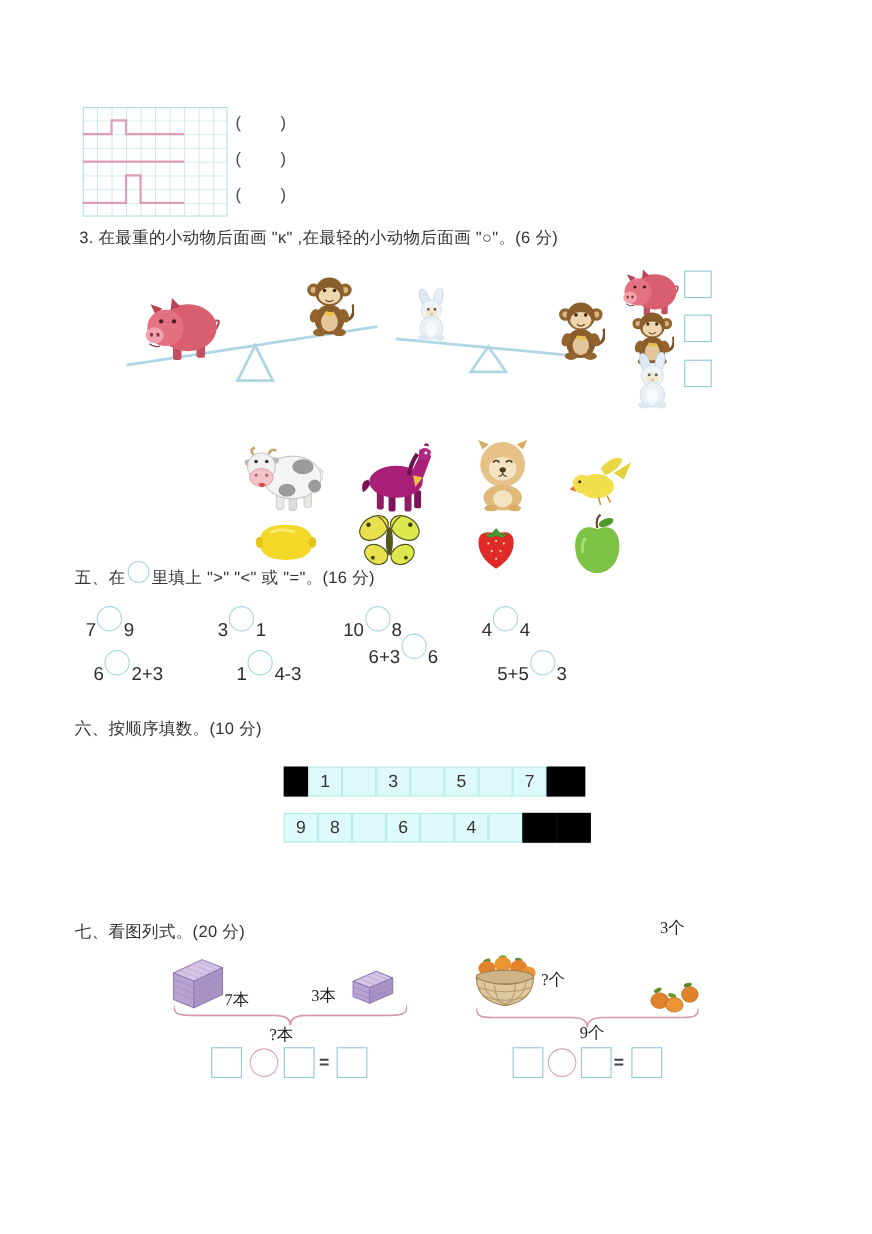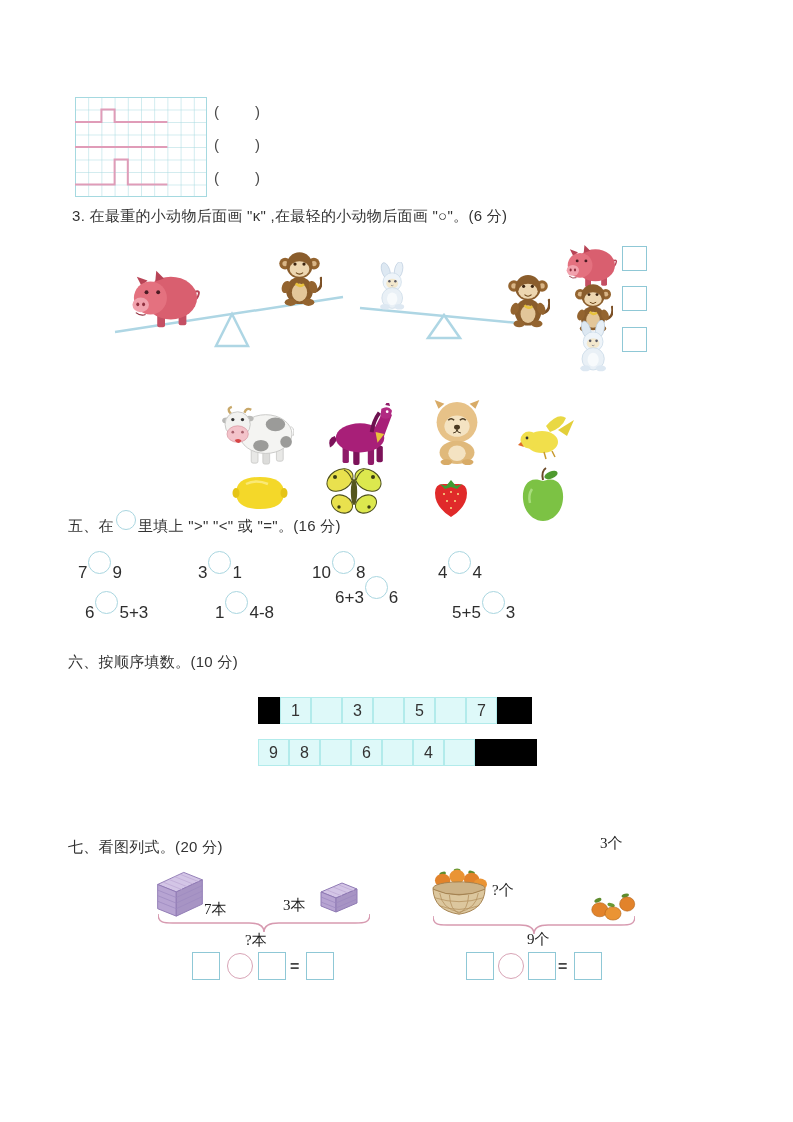--- a/index.html
+++ b/index.html
@@ -15,21 +15,21 @@
 
   
   .ansbox{position:absolute;width:25px;height:25px;border:1.6px solid #8fc8d6;background:#fff}
 
   
   .cmp{position:absolute;display:flex;align-items:flex-end;font-size:17px;color:#2e2e2e}
   .cmp-circle{display:inline-block;width:23px;height:23px;border:1.3px solid #a9d6e0;
               border-radius:50%;position:relative;top:-9px;margin:0 1px}
   .inline-circle{display:inline-block;width:20px;height:20px;border:1.2px solid #a9d6e0;
                  border-radius:50%;position:relative;top:-6px;margin:0 2px;vertical-align:middle}
-  .q5-title{display:flex;align-items:flex-end}
+  .q5-title{display:flex;align-items:flex-start}
 
   
   .numrow{position:absolute;display:flex}
   .ncell{width:31px;height:27px;background:#def9f9;border:1px solid #b2ebeb;
          font-size:16px;color:#333;text-align:center;line-height:25px}
   .ncell.black{background:#000;border-color:#000}
   .ncell.nw{width:22px}
   .ncell.wb{width:35px}
 
   
@@ -341,26 +341,26 @@
     <span>8</span>
   </div>
   <div class="cmp" style="left:438px;top:560px">
     <span>4</span>
     <span class="cmp-circle"></span>
     <span>4</span>
   </div>
   <div class="cmp" style="left:85px;top:600px">
     <span>6</span>
     <span class="cmp-circle"></span>
-    <span>5+3</span>
+    <span>2+3</span>
   </div>
   <div class="cmp" style="left:215px;top:600px">
     <span>1</span>
     <span class="cmp-circle"></span>
-    <span>4-8</span>
+    <span>4-3</span>
   </div>
   <div class="cmp" style="left:335px;top:585px">
     <span>6+3</span>
     <span class="cmp-circle"></span>
     <span>6</span>
   </div>
   <div class="cmp" style="left:452px;top:600px">
     <span>5+5</span>
     <span class="cmp-circle"></span>
     <span>3</span>

